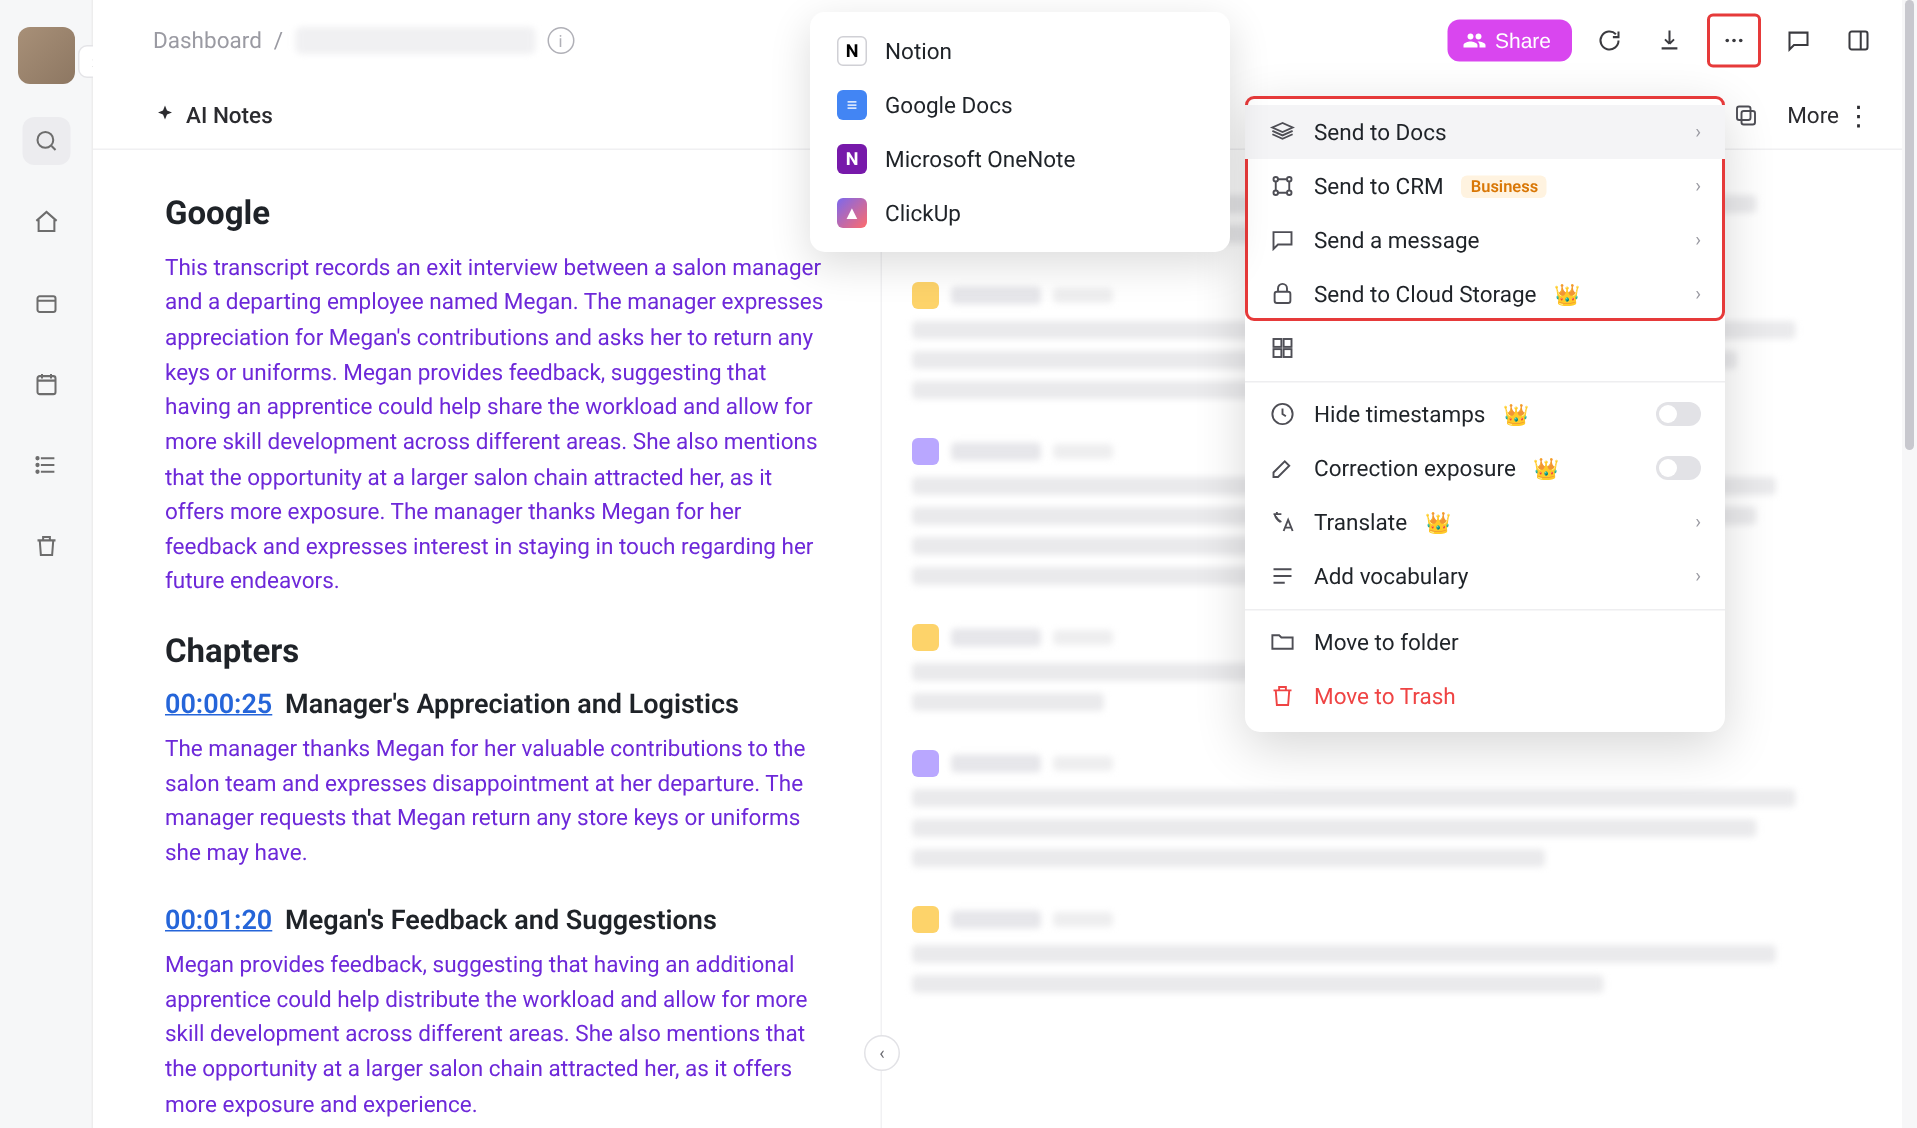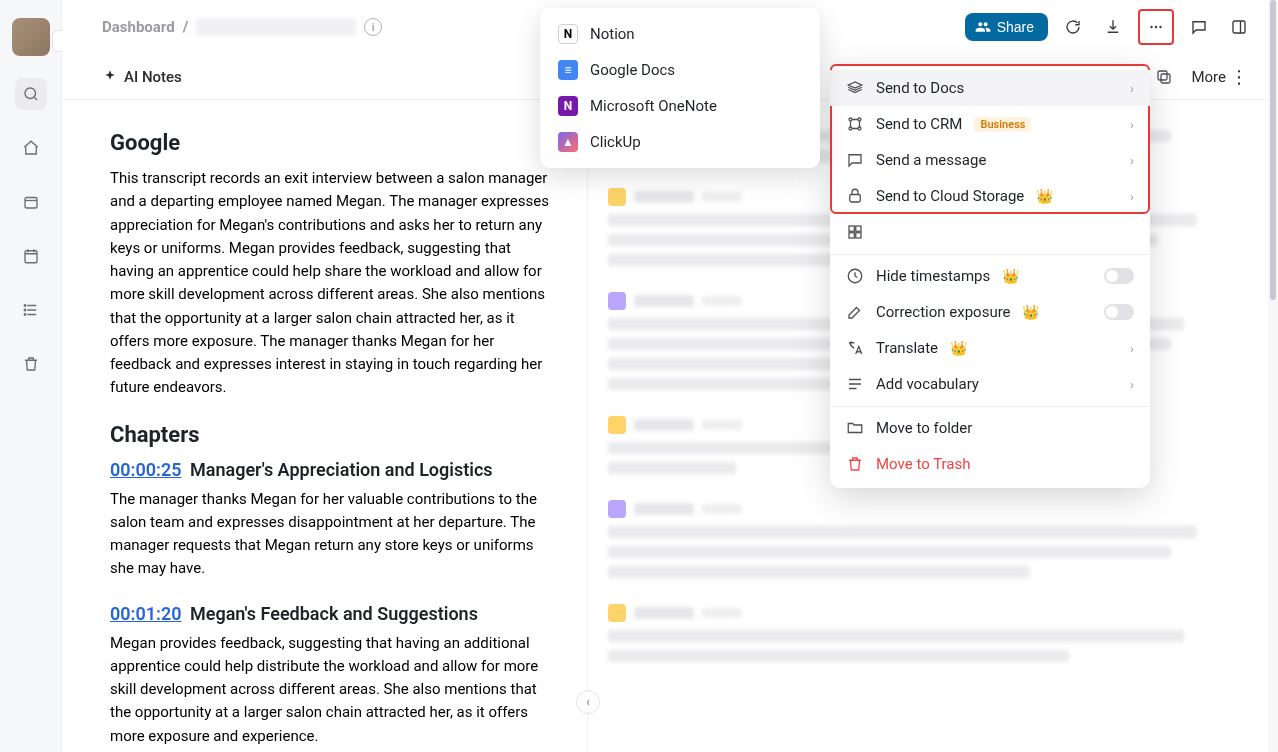--- a/index.html
+++ b/index.html
@@ -66,39 +66,38 @@
     height: 54px;
     display: flex;
     align-items: center;
     padding: 0 24px 0 40px;
     gap: 10px;
   }
   .breadcrumb {
     display: flex; align-items: flex-start; gap: 8px;
     color: #9a9aa2;
     font-size: 15px;
-    font-weight: bold;
   }
   .breadcrumb .title-blur {
     display: inline-block;
     width: 160px; height: 18px;
     background: #f0f0f2;
     border-radius: 4px;
     filter: blur(2px);
   }
   .info-icon {
     width: 18px; height: 18px;
     border: 1.3px solid #b0b0b7;
     border-radius: 50%;
     display: inline-flex; align-items: center; justify-content: center;
     font-size: 11px; color: #b0b0b7;
   }
   .topbar-spacer { flex: 1; }
   .share-btn {
-    background: #0369a1;
+    background: #d946ef;
     color: #fff;
     border: none;
     border-radius: 8px;
     padding: 6px 14px 6px 10px;
     display: flex; align-items: center; gap: 6px;
     font-size: 14px;
     font-weight: 500;
     cursor: pointer;
   }
   .share-btn svg { width: 16px; height: 16px; fill: #fff; }
@@ -171,21 +170,21 @@
     border-left: 1px solid #f1f1f3;
   }
   .left-col h2 {
     font-size: 22px;
     font-weight: 700;
     margin-bottom: 12px;
   }
   .left-col p {
     font-size: 15px;
     line-height: 1.55;
-    color: #000000;
+    color: #6d28d9;
     margin-bottom: 22px;
   }
   .chapter-row { margin-bottom: 16px; }
   .chapter-title {
     font-size: 18px;
     font-weight: 600;
     margin-bottom: 8px;
   }
   .chapter-title .ts {
     color: #2565d9;

